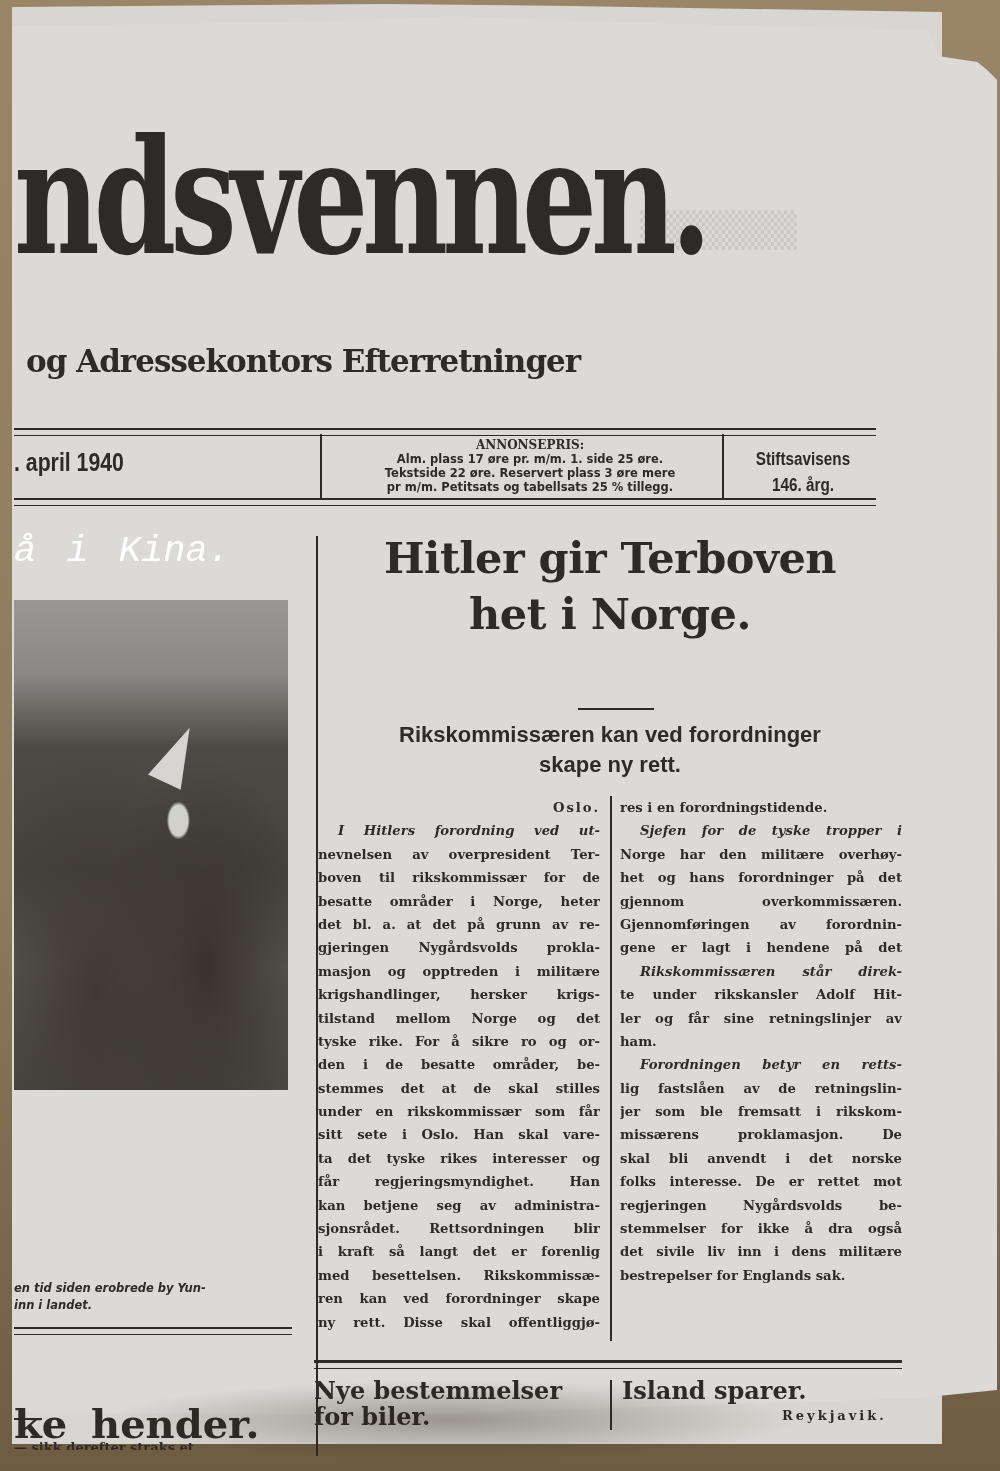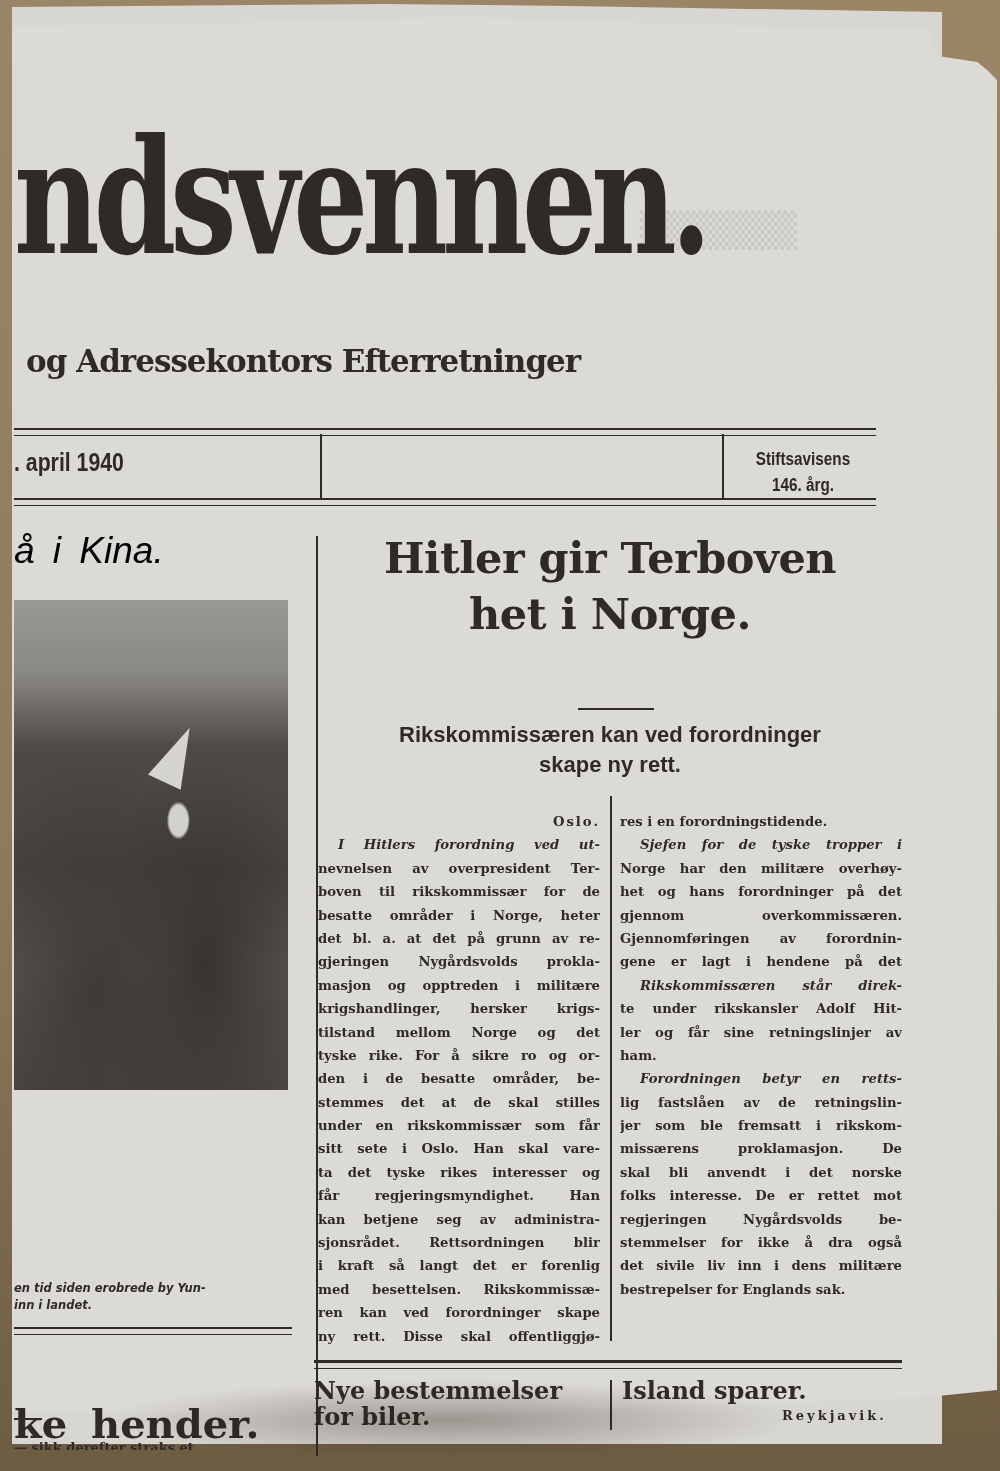--- a/index.html
+++ b/index.html
@@ -67,21 +67,21 @@
   .band-ads .ads-title { font-family: "DejaVu Serif", serif; font-size: 12px; }
   .band-year {
     position: absolute; left: 724px; top: 18px; width: 130px; text-align: center;
     font-family: "Liberation Sans", sans-serif; font-weight: bold; font-size: 18px;
     line-height: 26px; color: #2e2a27; transform: scaleX(0.85);
   }
 
   
   .kina-head {
     position: absolute; left: 14px; top: 530px;
-    font-family: Liberation Sans, sans-serif; font-style: italic; font-size: 37px; color: #000000;
+    font-family: Liberation Mono, monospace; font-style: italic; font-size: 37px; color: #ffffff;
     word-spacing: 8px;
   }
   .photo {
     position: absolute; left: 14px; top: 600px; width: 274px; height: 490px;
     background:
       radial-gradient(ellipse at 60% 45%, rgba(225,225,220,0.9) 0 4%, rgba(0,0,0,0) 5%),
       radial-gradient(ellipse at 30% 80%, rgba(60,55,50,0.9), rgba(0,0,0,0) 45%),
       radial-gradient(ellipse at 70% 75%, rgba(50,45,40,0.85), rgba(0,0,0,0) 40%),
       linear-gradient(180deg, #9a9894 0%, #8a8884 15%, #4e4a46 30%, #46423e 55%, #5a5652 75%, #4a4642 100%);
     overflow: hidden;
@@ -122,21 +122,21 @@
   }
   .head-sep { position: absolute; left: 578px; top: 708px; width: 76px; height: 2px; background: #2e2a27; }
   .subhead {
     position: absolute; left: 330px; top: 720px; width: 560px; text-align: center;
     font-family: "Liberation Sans", sans-serif; font-weight: bold; font-size: 22px; line-height: 30px;
     color: #2e2a27;
   }
   .col {
     position: absolute; top: 796px; width: 282px;
     font-family: "DejaVu Serif", serif; font-weight: bold; font-size: 13.2px;
-    line-height: 23.4px; color: #2e2a27; margin-top: 14px;
+    line-height: 23.4px; color: #2e2a27;
   }
   .col .line { display: block; white-space: nowrap; text-align: justify; text-align-last: justify; height: 23.4px; overflow: hidden; }
   .col .line.last { text-align-last: left; }
   .col .line.right { text-align: right; text-align-last: right; letter-spacing: 2px; }
   .col .line.indent { padding-left: 20px; font-style: italic; }
   .col-a { left: 318px; }
   .col-b { left: 620px; }
 
   .bottom-rule {
     position: absolute; left: 314px; top: 1360px; width: 588px; height: 5px;
@@ -164,20 +164,26 @@
 
 <div class="ghost-right">▒▒▒▒▒▒</div>
 
 <div class="masthead-title">ndsvennen.</div>
 <div class="masthead-sub">og Adressekontors Efterretninger</div>
 
 <div class="band">
   <div class="rule-top"></div>
   <div class="band-date">. april 1940</div>
   <div class="band-divider" style="left:306px"></div>
+  <div class="band-ads">
+    <div class="ads-title">ANNONSEPRIS:</div>
+    <div>Alm. plass 17 øre pr. m/m.   1. side 25 øre.</div>
+    <div>Tekstside 22 øre.  Reservert plass 3 øre mere</div>
+    <div>pr m/m.  Petitsats og tabellsats 25 % tillegg.</div>
+  </div>
   <div class="band-divider" style="left:708px"></div>
   <div class="band-year">
     <div>Stiftsavisens</div>
     <div>146. årg.</div>
   </div>
   <div class="rule-bottom"></div>
 </div>
 
 <div class="kina-head">å i Kina.</div>
 <div class="photo">

